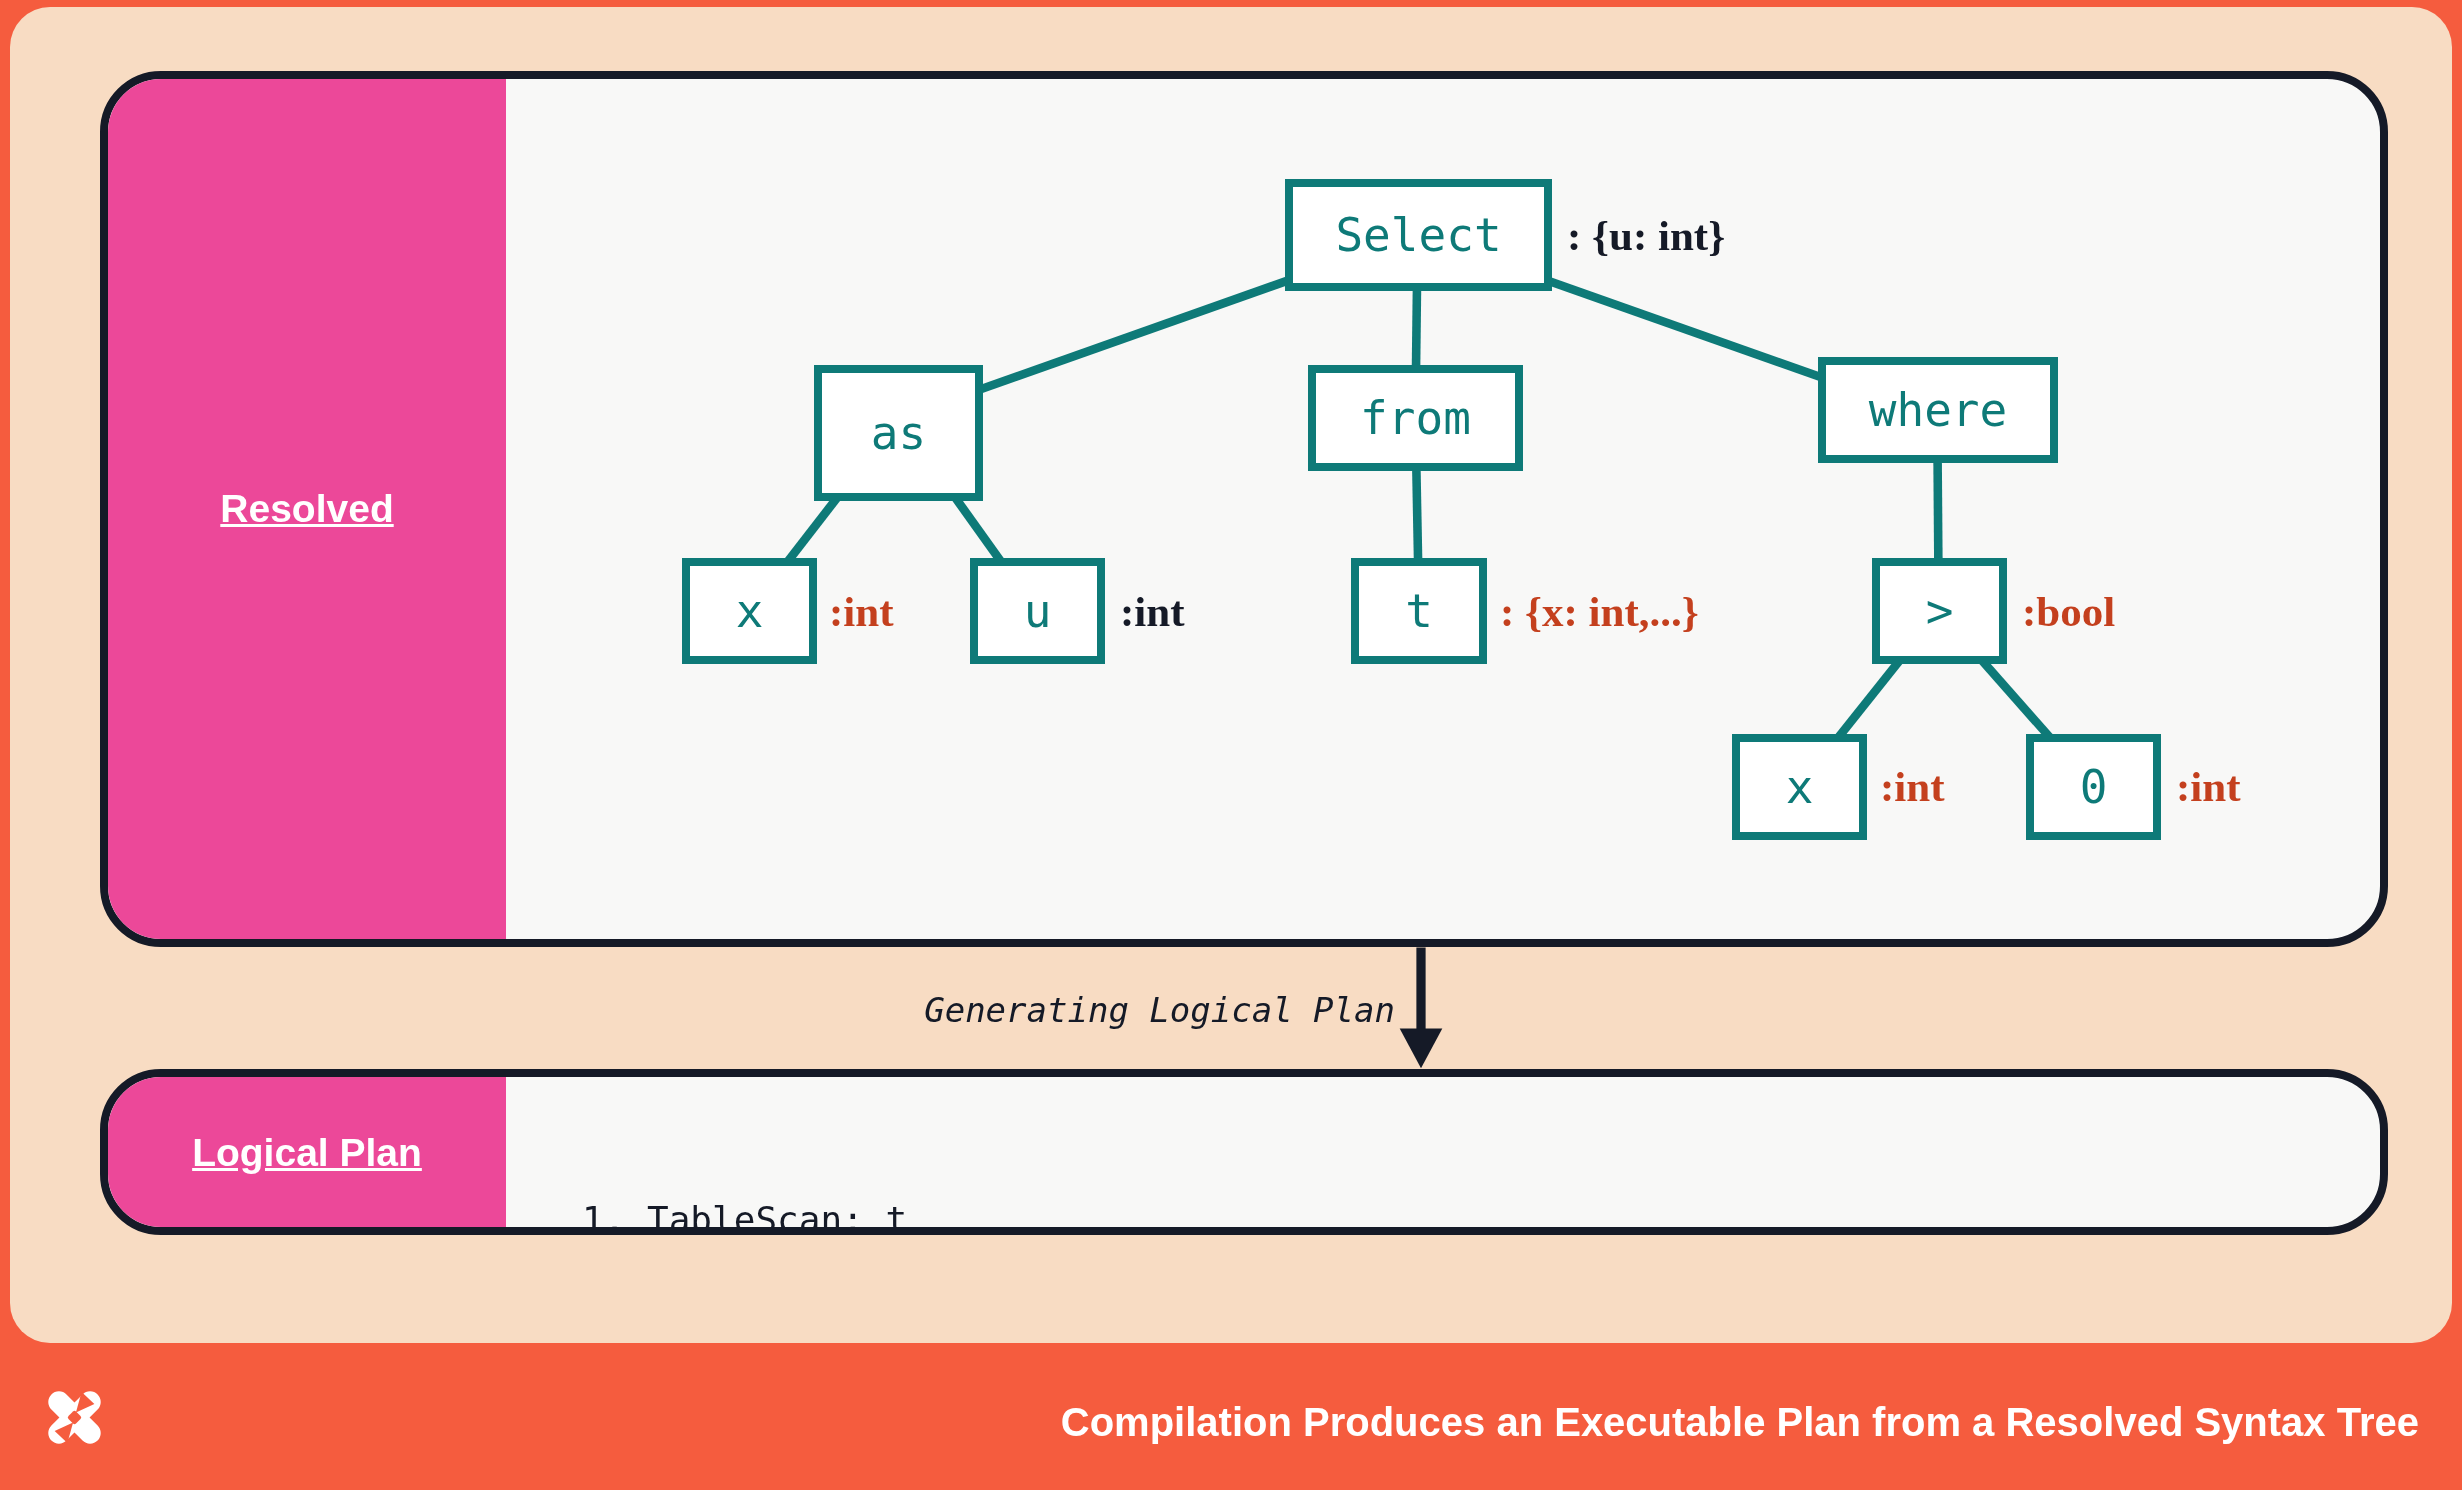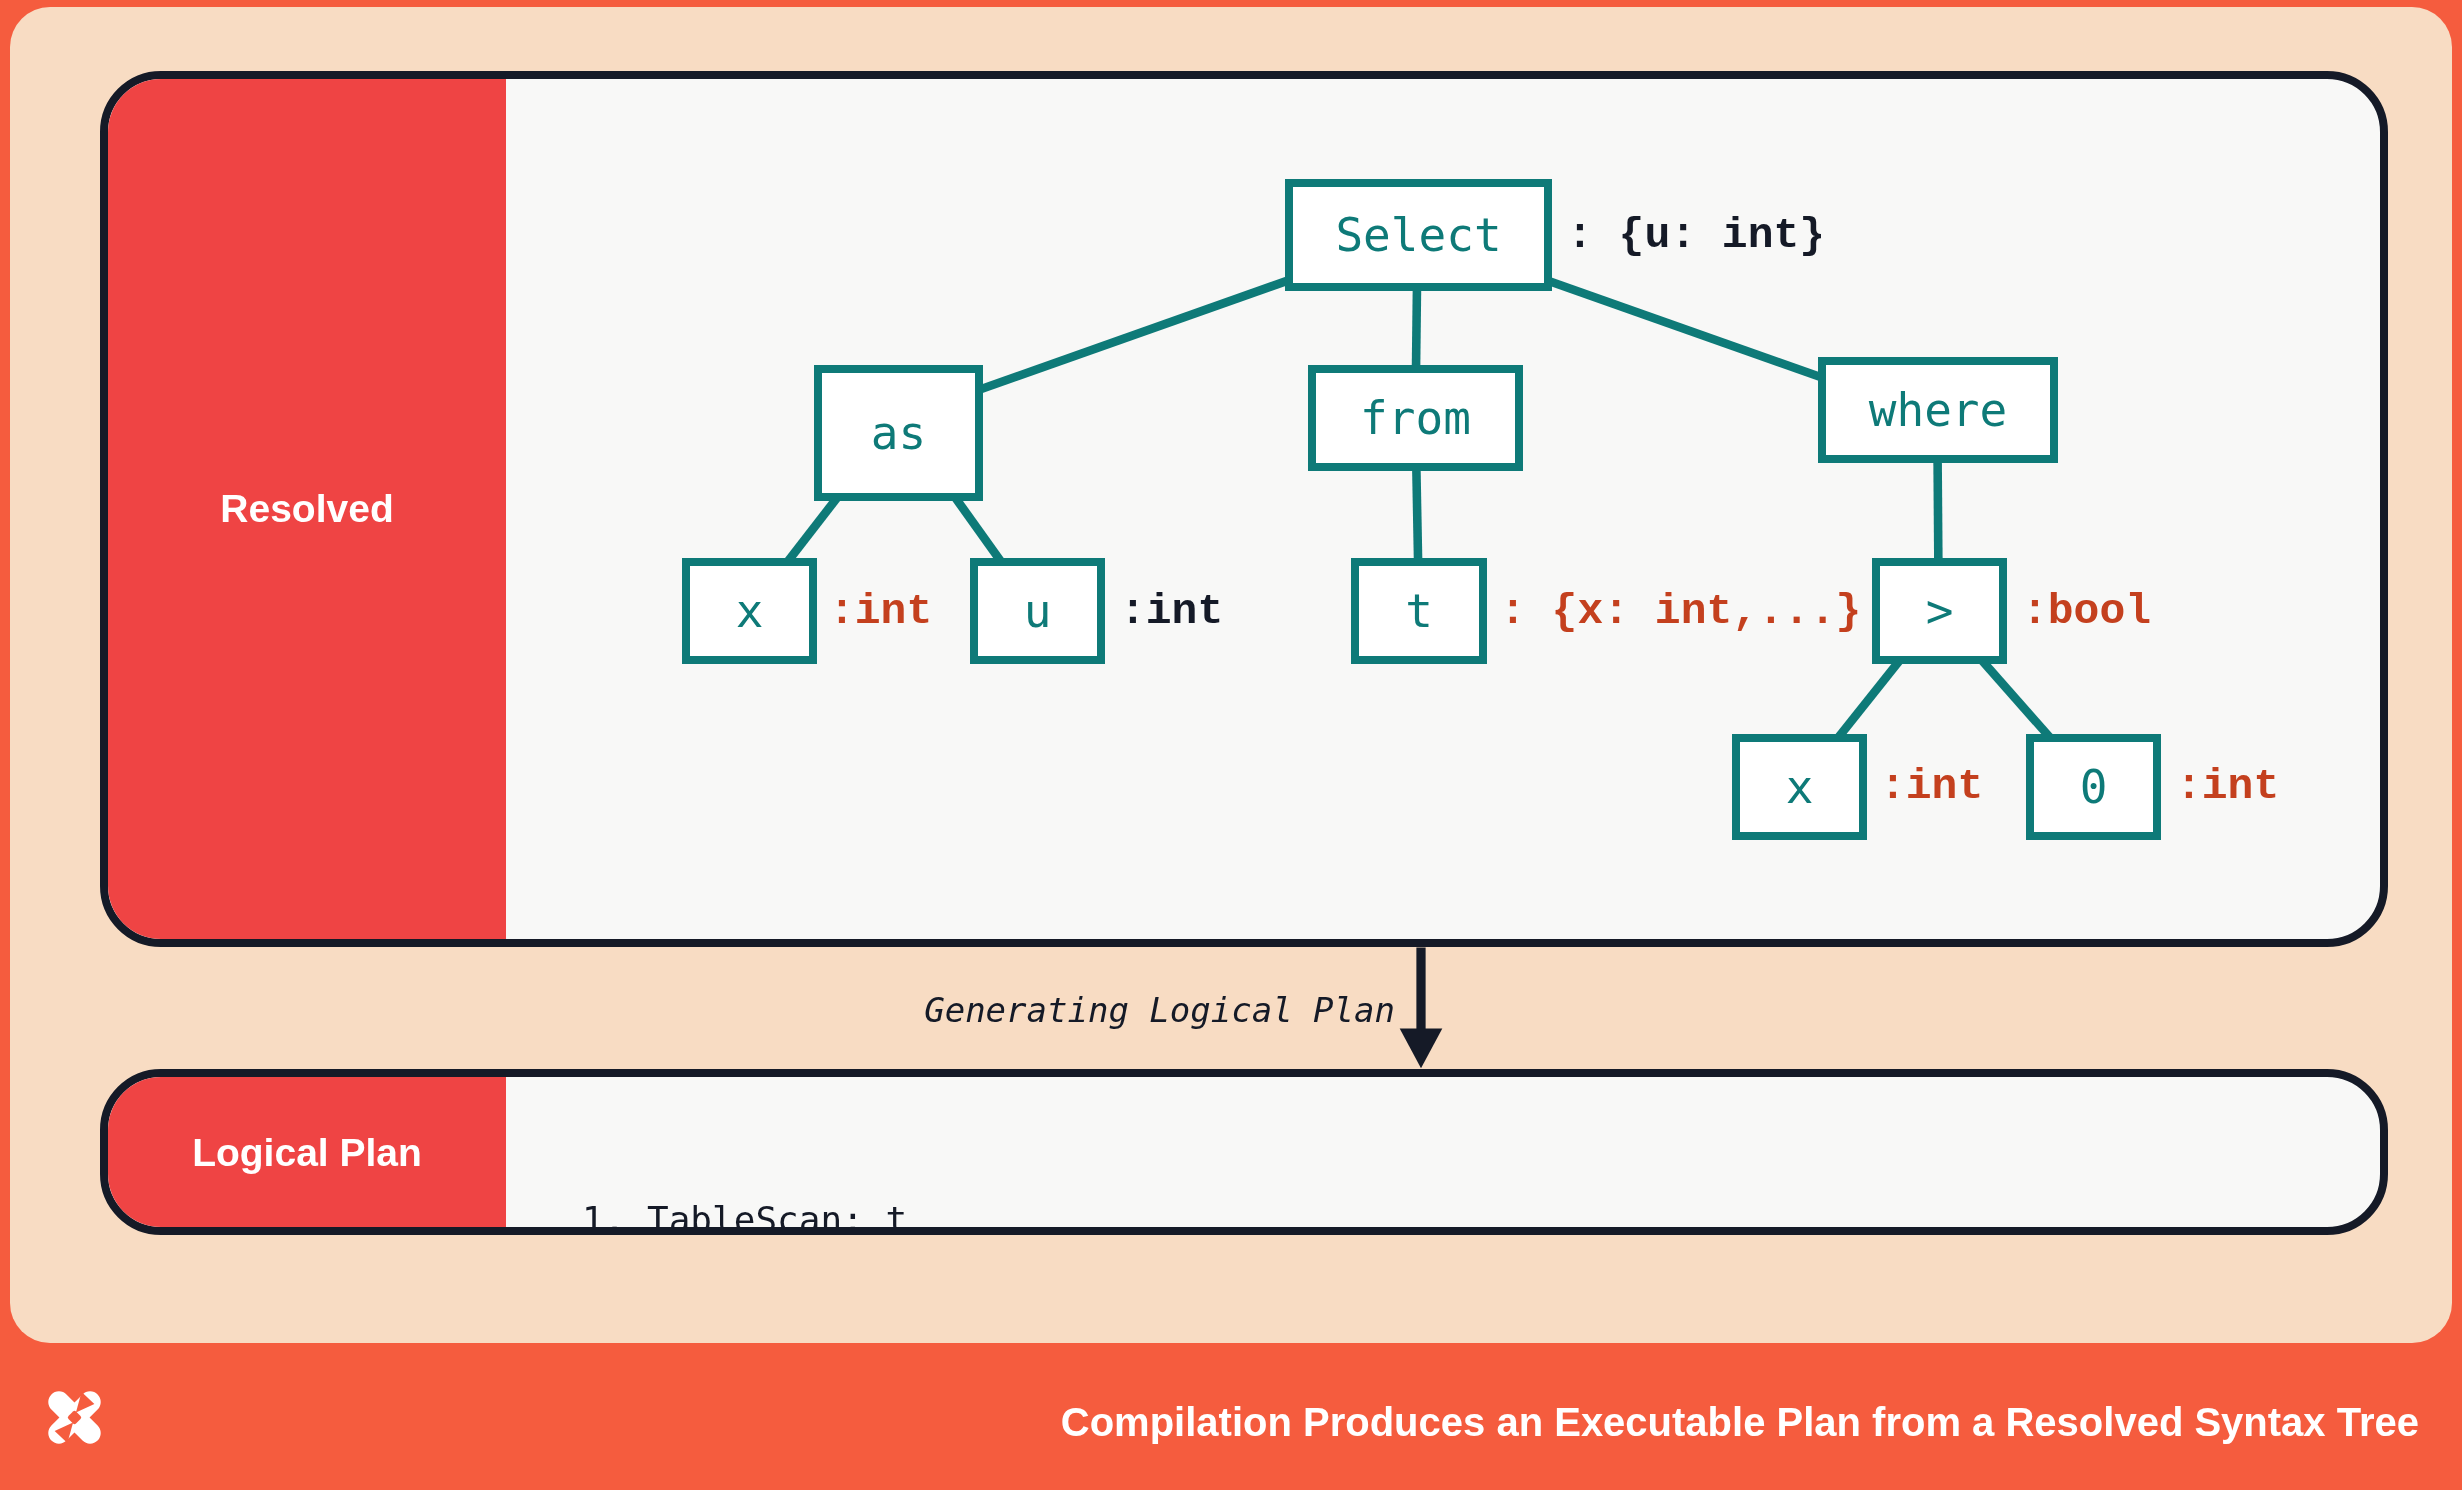--- a/index.html
+++ b/index.html
@@ -16,37 +16,37 @@
   .panel {
     position:absolute; left:100px; width:2288px;
     background:#F8F8F7; border:8.6px solid #151A27;
     border-radius:61px; box-sizing:border-box;
     overflow:hidden; z-index:1;
   }
   .panel-rst { top:71px; height:876px; }
   .panel-lp  { top:1069px; height:166px; }
   .label-col {
     position:absolute; left:0; top:0; bottom:0; width:398px;
-    background:#ef4444; color:#FFFFFF;
+    background:#ec4899; color:#FFFFFF;
     display:flex; flex-direction:column; align-items:center; justify-content:center;
-    text-align:center; font-weight:bold; font-size:39px; line-height:66px;
+    text-align:center; font-weight:bold; font-size:39px; line-height:66px;text-decoration:underline;
   }
   .panel-lp .label-col { line-height:43px; }
   
   .tree-svg { position:absolute; left:0; top:0; width:2462px; height:1490px; z-index:2; }
   .node {
     position:absolute; box-sizing:border-box;
     border:8.6px solid #0E7A78; background:#ffffff;
     display:flex; align-items:center; justify-content:center;
     font-family:"DejaVu Sans Mono", monospace;
     font-size:46px; color:#0E7A78; z-index:3; white-space:pre;
   }
   .ann {
     position:absolute; transform:translateY(-50%);
-    font-family:Liberation Mono, monospace; font-weight:bold;
+    font-family:Liberation Serif, serif; font-weight:bold;
     font-size:43px; z-index:3; white-space:pre;
   }
   .ann-red  { color:#C4401E; }
   .ann-navy { color:#151A27; }
   
   .transition-label {
     position:absolute; left:844px; top:987px; width:551px;
     text-align:right; font-family:"DejaVu Sans Mono", monospace;
     font-size:34px; line-height:46px; color:#151A27; z-index:2; white-space:pre;font-style:italic;
   }

